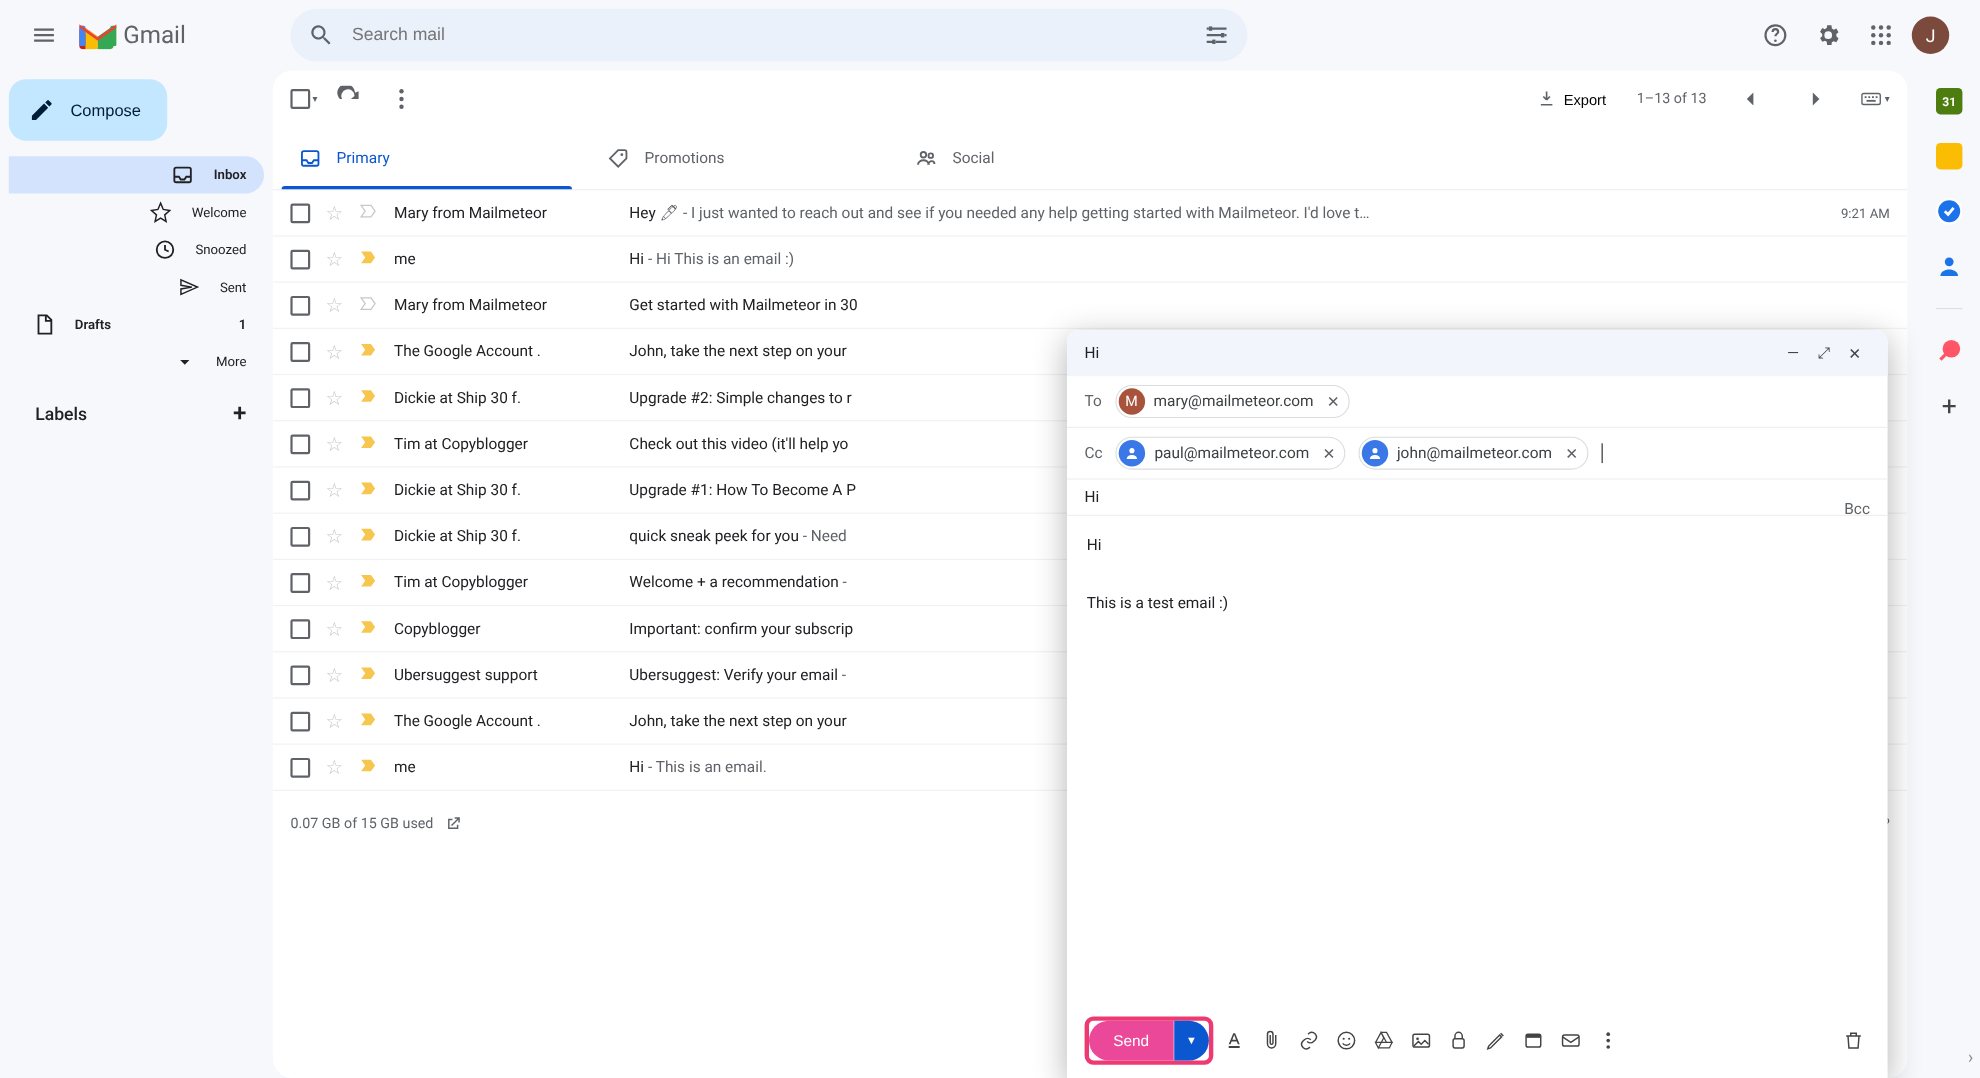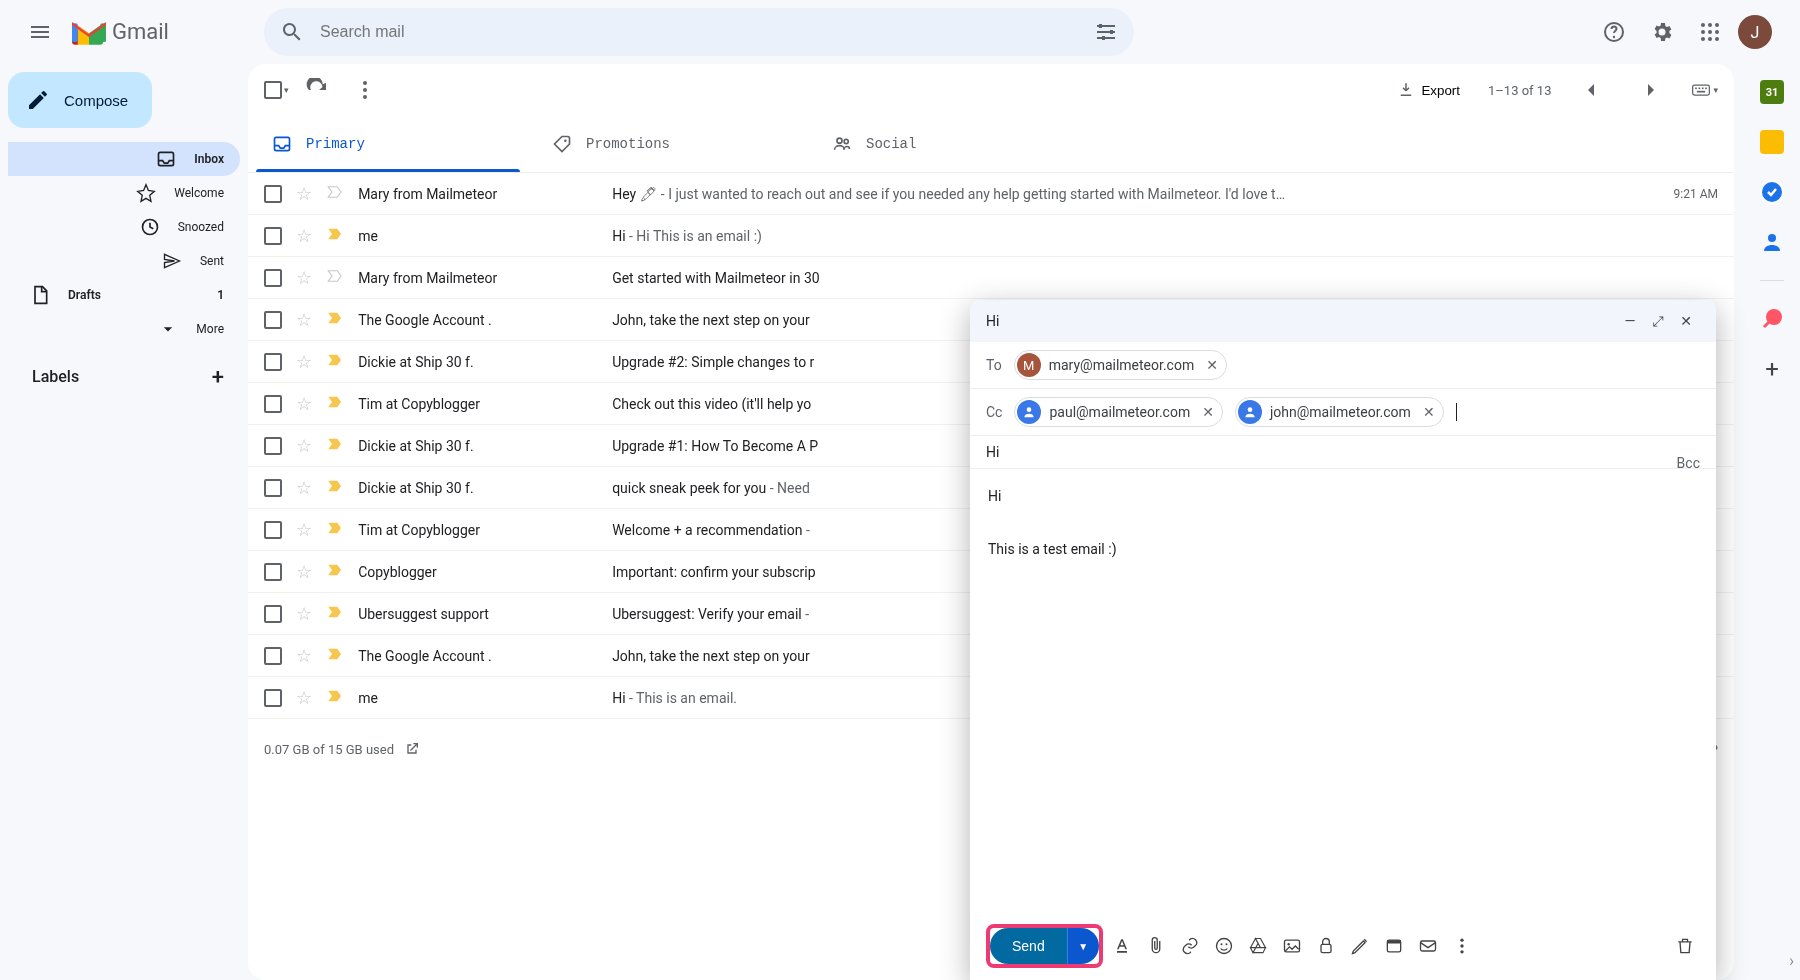--- a/index.html
+++ b/index.html
@@ -1,21 +1,21 @@
 <!DOCTYPE html>
 <html><head>
 <meta charset="utf-8">
 <style>
 * { box-sizing: border-box; margin: 0; padding: 0; }
 body { font-family: 'Google Sans', Roboto, Arial, sans-serif; background: #f6f8fc; color: #202124; overflow: hidden; width: 1800px; height: 980px; }
 .header { display: flex; align-items: center; height: 64px; padding: 0 16px; }
 .left-head { display: flex; align-items: center; gap: 8px; width: 248px; }
 .menu-btn { width: 48px; height: 48px; border: none; background: none; display: flex; align-items: center; justify-content: center; cursor: pointer; border-radius: 50%; }
 .menu-btn svg, .icon-btn svg { width: 24px; height: 24px; fill: #5f6368; }
-.logo { display:flex; gap:6px; font-size: 22px; color:#5f6368;}
+.logo { display:flex; align-items:center; gap:6px; font-size: 22px; color:#5f6368;}
 .logo-m { width:34px; height:26px; position:relative;}
 .search-wrap { flex:1; display:flex; }
 .search-bar { display:flex; align-items:center; background:#eaf1fb; border-radius:30px; height:48px; width:870px; padding:0 8px;}
 .search-bar input { flex:1; border:none; background:transparent; font-size:16px; padding:0 8px; outline:none; color:#5f6368;}
 .right-head { display:flex; align-items:center; gap:8px; padding-right:12px;}
 .icon-btn { width:40px; height:40px; border:none; background:none; display:flex; align-items:center; justify-content:center; cursor:pointer; border-radius:50%;}
 .avatar { width:34px; height:34px; border-radius:50%; background:#7b4a3d; color:#fff; display:flex; align-items:center; justify-content:center; font-size:16px;}
 .main { display:flex; height:calc(100% - 64px);}
 .sidebar { width:248px; padding:8px 8px 0 8px;}
 .compose-btn { display:flex; align-items:center; gap:14px; background:#c2e7ff; border:none; border-radius:16px; height:56px; padding:0 24px 0 18px; font-size:15px; color:#001d35; cursor:pointer; margin-bottom:14px;}
@@ -25,51 +25,51 @@
 .nav-item svg{width:20px;height:20px;fill:#202124;}
 .nav-item .count { margin-left:auto;}
 .labels-head { display:flex; align-items:center; justify-content:space-between; padding:18px 16px 0 24px; font-size:16px; font-weight:500;}
 .content { flex:1; padding-right:10px;}
 .card { background:#fff; border-radius:18px; overflow:hidden; height:100%; display:flex; flex-direction:column; position:relative;}
 .toolbar { display:flex; align-items:center; height:52px; padding:0 16px; gap:8px;}
 .cbox { width:18px; height:18px; border:2px solid #5f6368; border-radius:2px; background:#fff;}
 .cbox-wrap{display:flex; align-items:center; gap:2px;}
 .triangle{font-size:9px; color:#5f6368;}
 .toolbar-right { margin-left:auto; display:flex; align-items:center; gap:20px; font-size:13px; color:#5f6368;}
-.tabs { display:flex; border-bottom:1px solid #eee;font-family:Liberation Mono, monospace;}
+.tabs { display:flex; border-bottom:1px solid #eee;}
 .tab { display:flex; align-items:center; gap:14px; padding:0 24px; height:56px; font-size:14px; color:#5f6368; cursor:pointer; width:280px; position:relative;}
 .tab.active { color:#0b57d0;}
 .tab.active::after{content:'';position:absolute;bottom:0;left:8px;right:8px;height:3px;background:#0b57d0;border-radius:3px 3px 0 0;}
 .rows { overflow-y:auto;}
 .row { display:flex; align-items:center; height:42px; padding:0 16px; border-bottom:1px solid #f1f1f1; font-size:14px; cursor:pointer; gap:14px; white-space:nowrap;}
 .star{color:#c7c7c7; font-size:18px;}
 .imp{color:#f7c64f;}
 .imp.off{color:#c7c7c7;}
 .sender{width:200px; overflow:hidden; text-overflow:ellipsis; color:#202124;}
-.subj{flex:1; overflow:hidden; text-overflow:ellipsis;margin-left:40px;}
+.subj{flex:1; overflow:hidden; text-overflow:ellipsis;}
 .snip{color:#5f6368;}
 .time{color:#5f6368; font-size:12px;}
 .footer{padding:22px 16px; font-size:13px; color:#5f6368; display:flex; align-items:center; gap:10px;}
 .rt-rail{width:56px; display:flex; flex-direction:column; align-items:center; padding-top:16px; gap:26px;}
 .rail-item{width:24px;height:24px;border-radius:4px;}
 
 .compose{position:absolute; right:84px; bottom:0; width:746px; height:680px; background:#fff; border-radius:10px 10px 0 0; box-shadow:0 8px 30px rgba(0,0,0,0.3); display:flex; flex-direction:column; z-index:20;}
 .c-head{background:#f2f6fc; height:42px; display:flex; align-items:center; padding:0 16px; font-size:14px; border-radius:10px 10px 0 0;}
 .c-head .spacer{flex:1;}
 .c-head .cbtn{width:28px; text-align:center; color:#444; cursor:pointer; font-size:14px;}
 .c-field{display:flex; align-items:center; padding:8px 16px; border-bottom:1px solid #eee; gap:12px; font-size:14px; color:#5f6368; position:relative;}
 .chip{display:flex; align-items:center; gap:8px; border:1px solid #dadce0; border-radius:16px; padding:2px 8px 2px 2px; font-size:14px; color:#3c4043;}
 .chip-av{width:24px;height:24px;border-radius:50%;background:#3b78e7; display:flex;align-items:center;justify-content:center;color:#fff;font-size:13px;}
 .chip-av.mary{background:#a8543c;}
 .chip-x{color:#5f6368; cursor:pointer; font-size:14px; padding-left:4px;}
 .bcc{position:absolute; right:16px; bottom:-36px; color:#5f6368; font-size:14px; cursor:pointer;}
 .c-body{flex:1; padding:14px 18px; font-size:14px; color:#202124; line-height:1.9;}
 .c-bottom{display:flex; align-items:center; padding:12px 16px; gap:4px;}
 .send-wrap{border:4px solid #ee3a73; border-radius:8px; display:flex;}
-.send-btn{background:#0369a1; color:#fff; border:none; height:36px; padding:0 22px; border-radius:18px 0 0 18px; font-size:14px; cursor:pointer; font-weight:500;}
+.send-btn{background:#ec4899; color:#fff; border:none; height:36px; padding:0 22px; border-radius:18px 0 0 18px; font-size:14px; cursor:pointer; font-weight:500;}
 .send-more{background:#0b57d0; color:#fff; border:none; border-left:1px solid #3e7ee0; height:36px; width:32px; border-radius:0 18px 18px 0; font-size:10px;cursor:pointer;}
 .tool-ic{width:30px; height:30px; display:flex; align-items:center; justify-content:center; color:#444; cursor:pointer;}
 .tool-ic svg{width:20px;height:20px;fill:#444;}
 .ftr-right{margin-left:auto; font-size:13px; color:#5f6368;}
 .caret-blink{display:inline-block;width:1px;height:18px;background:#202124;vertical-align:middle;}
 .scroll-chev{position:fixed; right:6px; bottom:10px; color:#888;}
 </style>
 </head>
 <body>
 

